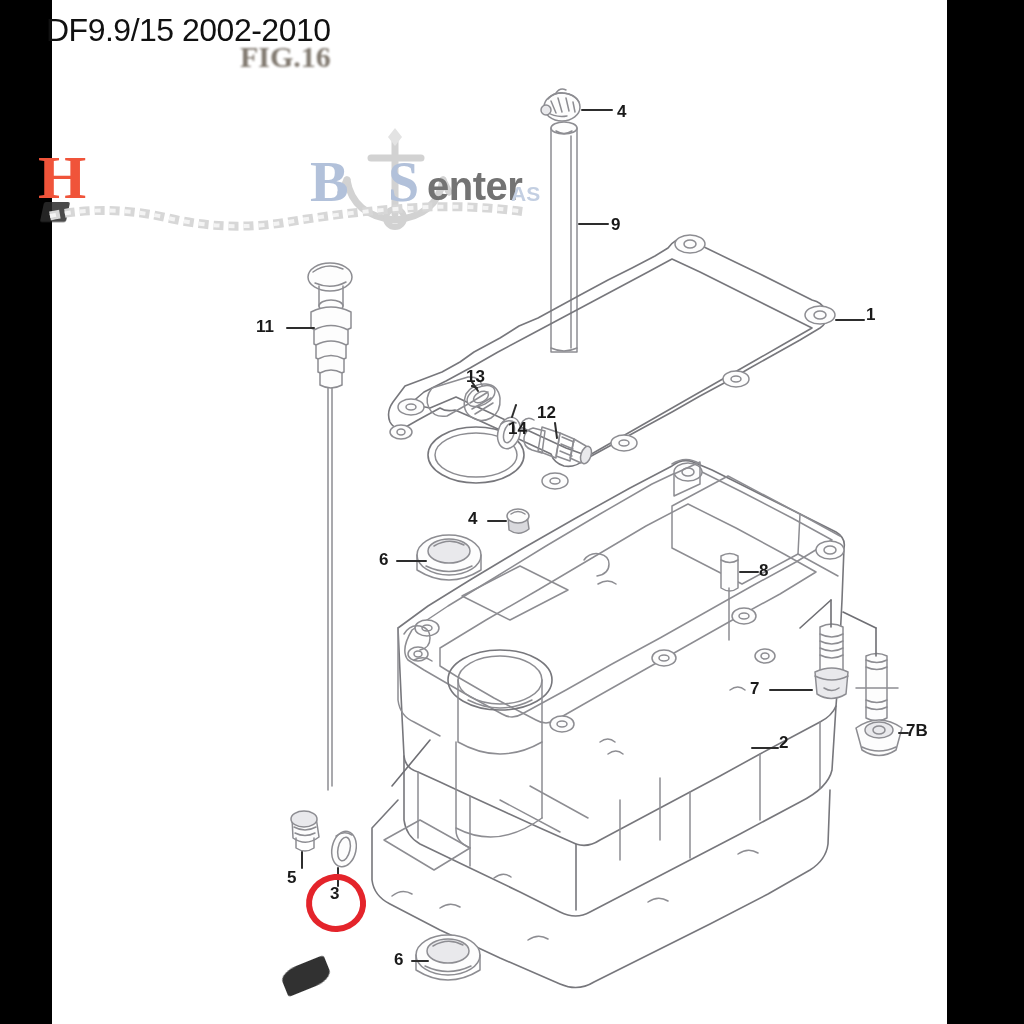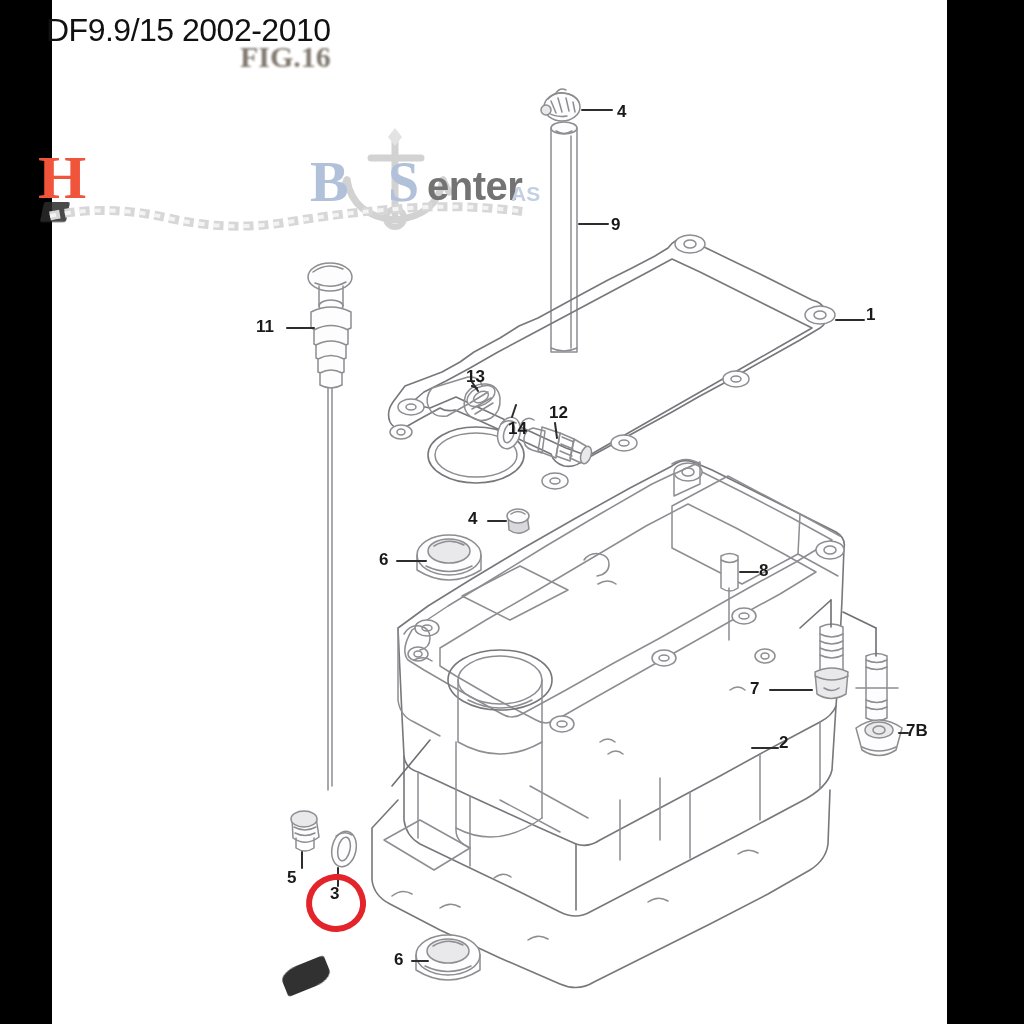--- a/index.html
+++ b/index.html
@@ -433,21 +433,21 @@
       <div class="num" style="left: 468px; top: 510px;">4</div>
       <div class="num" style="left: 287px; top: 869px;">5</div>
       <div class="num" style="left: 379px; top: 551px;">6</div>
       <div class="num" style="left: 394px; top: 951px;">6</div>
       <div class="num" style="left: 750px; top: 680px;">7</div>
       <div class="num" style="left: 906px; top: 722px; text-align: center;">7B</div>
       <div class="num" style="left: 759px; top: 562px;">8</div>
       <div class="num" style="left: 611px; top: 216px;">9</div>
       <div class="num" style="left: 617px; top: 103px;">4</div>
       <div class="num" style="left: 256px; top: 318px;">11</div>
-      <div class="num" style="left: 549px; top: 404px;">12</div>
+      <div class="num" style="left: 537px; top: 404px;">12</div>
       <div class="num" style="left: 466px; top: 368px; text-align: right;">13</div>
       <div class="num" style="left: 508px; top: 390px; margin-top: 30px;">14</div>
     </div>
 
   <div id="highlight-3" style="border-color: rgb(228, 36, 43);"></div>
 
   <div id="corner-blob"></div>
 
   <div class="bar" id="bar-left"></div>
   <div class="bar" id="bar-right"></div>

